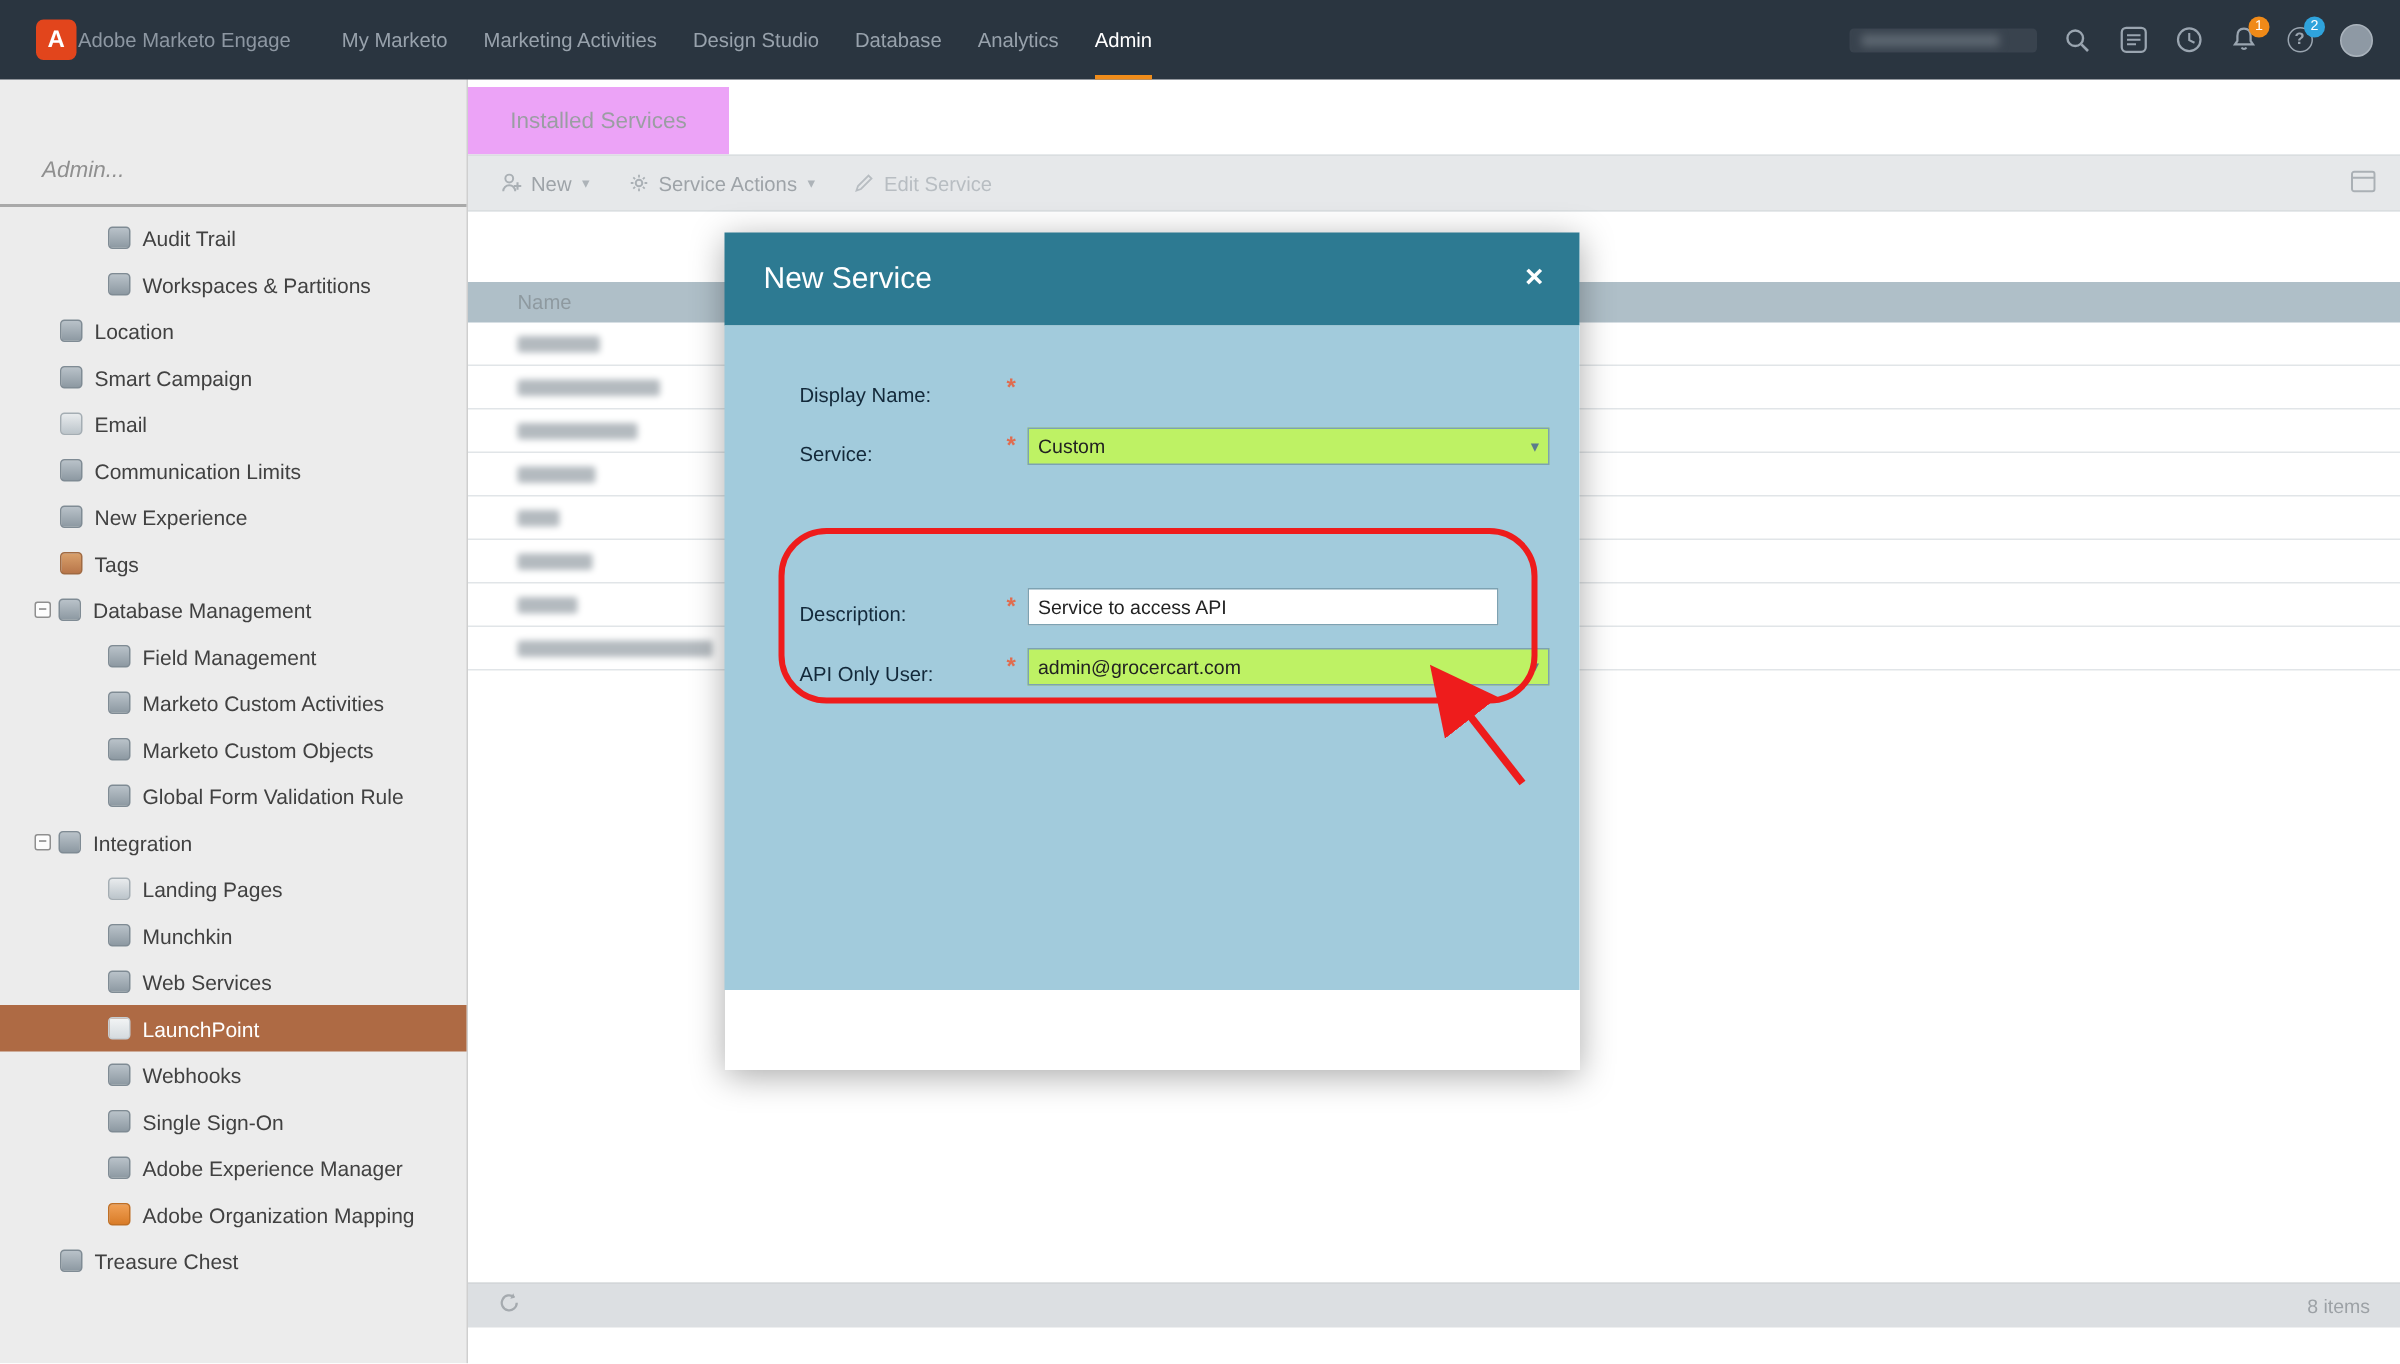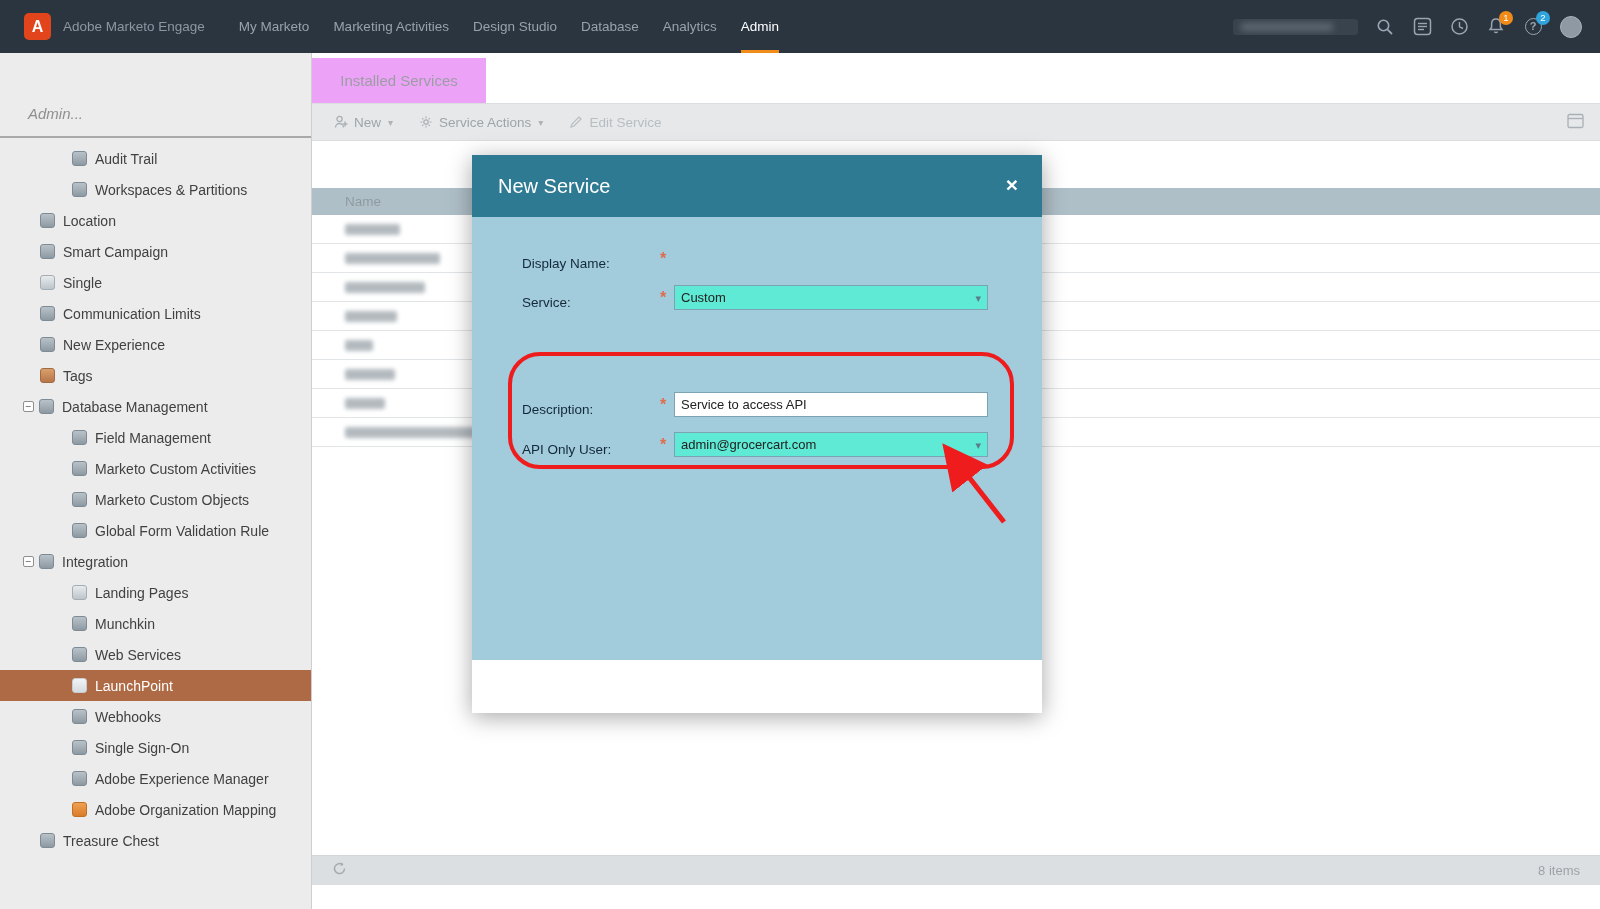--- a/index.html
+++ b/index.html
@@ -3,21 +3,21 @@
 <meta charset="utf-8">
 <style>
   *{margin:0;padding:0;box-sizing:border-box}
   html,body{background:#fff}
   body{font-family:"Liberation Sans",sans-serif;}
   .page{position:relative;width:1600px;height:909px;background:#ffffff;overflow:hidden}
 
   
   .topbar{position:absolute;top:0;left:0;right:0;height:53px;background:#2a3540;display:flex;align-items:center;z-index:8}
   .adobe-logo{width:27px;height:27px;margin-left:24px;background:#e2451c;border-radius:5px;color:#fff;font-weight:bold;font-size:16px;text-align:center;line-height:27px;flex:0 0 auto}
-  .brand{color:#8d97a2;font-size:13.5px;margin-left:12px;white-space:nowrap}
+  .brand{color:#8d97a2;font-size:13.5px;margin-left:1px;white-space:nowrap}
   .topnav{display:flex;margin-left:34px;gap:24px;height:53px}
   .nav-item{position:relative;color:#98a2ac;font-size:13.5px;line-height:53px;height:53px;cursor:pointer;white-space:nowrap}
   .nav-item.active{color:#ffffff}
   .nav-item.active::after{content:"";position:absolute;left:0;right:0;bottom:0;height:3px;background:#ef8c1a}
   .top-right{position:absolute;right:18px;top:0;height:53px;display:flex;align-items:center;gap:17px}
   .search-redacted{width:125px;height:16px;background:#39434e;border-radius:3px;overflow:hidden;display:flex;align-items:center}
   .search-redacted i{display:block;width:92px;height:8px;margin-left:8px;background:#5d6771;filter:blur(3px);border-radius:2px}
   .tb-icon{position:relative;width:20px;height:20px;display:flex;align-items:center;justify-content:center}
   .badge{position:absolute;top:-6px;right:-7px;width:14px;height:14px;border-radius:50%;color:#fff;font-size:9.5px;line-height:14px;text-align:center}
   .badge.orange{background:#f08a18}
@@ -53,30 +53,30 @@
   .table-body{position:absolute;left:312px;top:215px;right:0;z-index:1}
   .t-row{display:flex;align-items:center;height:29px;padding-left:33px;border-bottom:1px solid #c3cad0}
   .blur-bar{display:inline-block;height:11px;background:#67747e;border-radius:2px;filter:blur(2px)}
   .statusbar{position:absolute;left:312px;top:855px;right:0;height:30px;background:#b9bfc4;border-top:1px solid #a6adb2;display:flex;align-items:center;z-index:1}
   .statusbar .refresh{margin-left:20px}
   .statusbar .items{margin-left:auto;margin-right:20px;font-size:13px;color:#39434c}
 
   .content-mask{position:absolute;left:312px;top:53px;right:0;bottom:0;background:rgba(255,255,255,0.5);z-index:5}
 
   
-  .modal{position:absolute;left:472px;top:155px;width:570px;height:558px;z-index:10;box-shadow:0 4px 22px rgba(0,0,0,0.35)}
+  .modal{position:absolute;left:483px;top:155px;width:570px;height:558px;z-index:10;box-shadow:0 4px 22px rgba(0,0,0,0.35)}
   .modal-header{position:absolute;top:0;left:0;right:0;height:62px;background:#2d7a92;display:flex;align-items:center;padding:0 26px}
   .modal-title{color:#ffffff;font-size:20px;font-weight:normal}
   .modal-close{position:absolute;right:24px;top:17px;color:#ffffff;font-size:21px;font-weight:bold;cursor:pointer;line-height:26px}
   .modal-body{position:absolute;top:62px;left:0;right:0;bottom:53px;background:#a2cbdc}
   .m-row{position:absolute;left:50px;display:flex;align-items:flex-end;height:25px}
   .m-label{display:inline-block;width:138px;font-size:13.5px;color:#13293a}
   .req{display:inline-block;width:14px;color:#e06c4f;font-size:16px;font-weight:bold;line-height:25px}
   .m-input{width:314px;height:25px;border:1px solid #7da2b2;background:#fff;font-family:"Liberation Sans",sans-serif;font-size:13px;padding:0 6px;color:#222}
-  .m-select{position:relative;width:314px;height:25px;border:1px solid #7da2b2;background:#5eead4;font-size:13px;line-height:23px;padding:0 24px 16px 6px;color:#222;cursor:pointer;white-space:nowrap;overflow:hidden}
+  .m-select{position:relative;width:348px;height:25px;border:1px solid #7da2b2;background:#bef264;font-size:13px;line-height:23px;padding:0 24px 16px 6px;color:#222;cursor:pointer;white-space:nowrap;overflow:hidden}
   .m-select .caret{position:absolute;right:6px;top:1px;font-size:11px;color:#5c7c8c}
   .settings-header{position:absolute;left:50px;top:112px;width:466px;font-size:15px;color:#13293a;padding-bottom:9px;border-bottom:1px solid #54707e}
   .annotation-rect{position:absolute;left:36px;top:135px;width:506px;height:117px;border:4px solid #ee1c1c;border-radius:32px;pointer-events:none}
   .annot-arrow{position:absolute;left:455px;top:215px;pointer-events:none}
   .modal-footer{position:absolute;left:0;right:0;bottom:0;height:53px;background:#2f6579;display:flex;align-items:center;justify-content:flex-end;gap:14px;padding-right:28px}
   .btn{border:none;color:#fff;font-family:"Liberation Sans",sans-serif;font-size:12.5px;font-weight:bold;letter-spacing:0.3px;padding:6px 13px;border-radius:2px;cursor:pointer}
   .btn.cancel{background:#6e757d}
   .btn.create{background:#f18a14}
 </style>
 </head>
@@ -149,21 +149,21 @@
         <div class="side-item lvl1" data-name="sidebar-item-location">
           <span class="s-icon" data-name="location-icon"></span>
           <span data-name="sidebar-item-label">Location</span>
         </div>
         <div class="side-item lvl1" data-name="sidebar-item-smart-campaign">
           <span class="s-icon" data-name="smart-campaign-icon"></span>
           <span data-name="sidebar-item-label">Smart Campaign</span>
         </div>
         <div class="side-item lvl1" data-name="sidebar-item-email">
           <span class="s-icon" data-name="email-icon"></span>
-          <span data-name="sidebar-item-label">Single</span>
+          <span data-name="sidebar-item-label">Email</span>
         </div>
         <div class="side-item lvl1" data-name="sidebar-item-communication-limits">
           <span class="s-icon" data-name="communication-limits-icon"></span>
           <span data-name="sidebar-item-label">Communication Limits</span>
         </div>
         <div class="side-item lvl1" data-name="sidebar-item-new-experience">
           <span class="s-icon" data-name="new-experience-icon"></span>
           <span data-name="sidebar-item-label">New Experience</span>
         </div>
         <div class="side-item lvl1" data-name="sidebar-item-tags">

